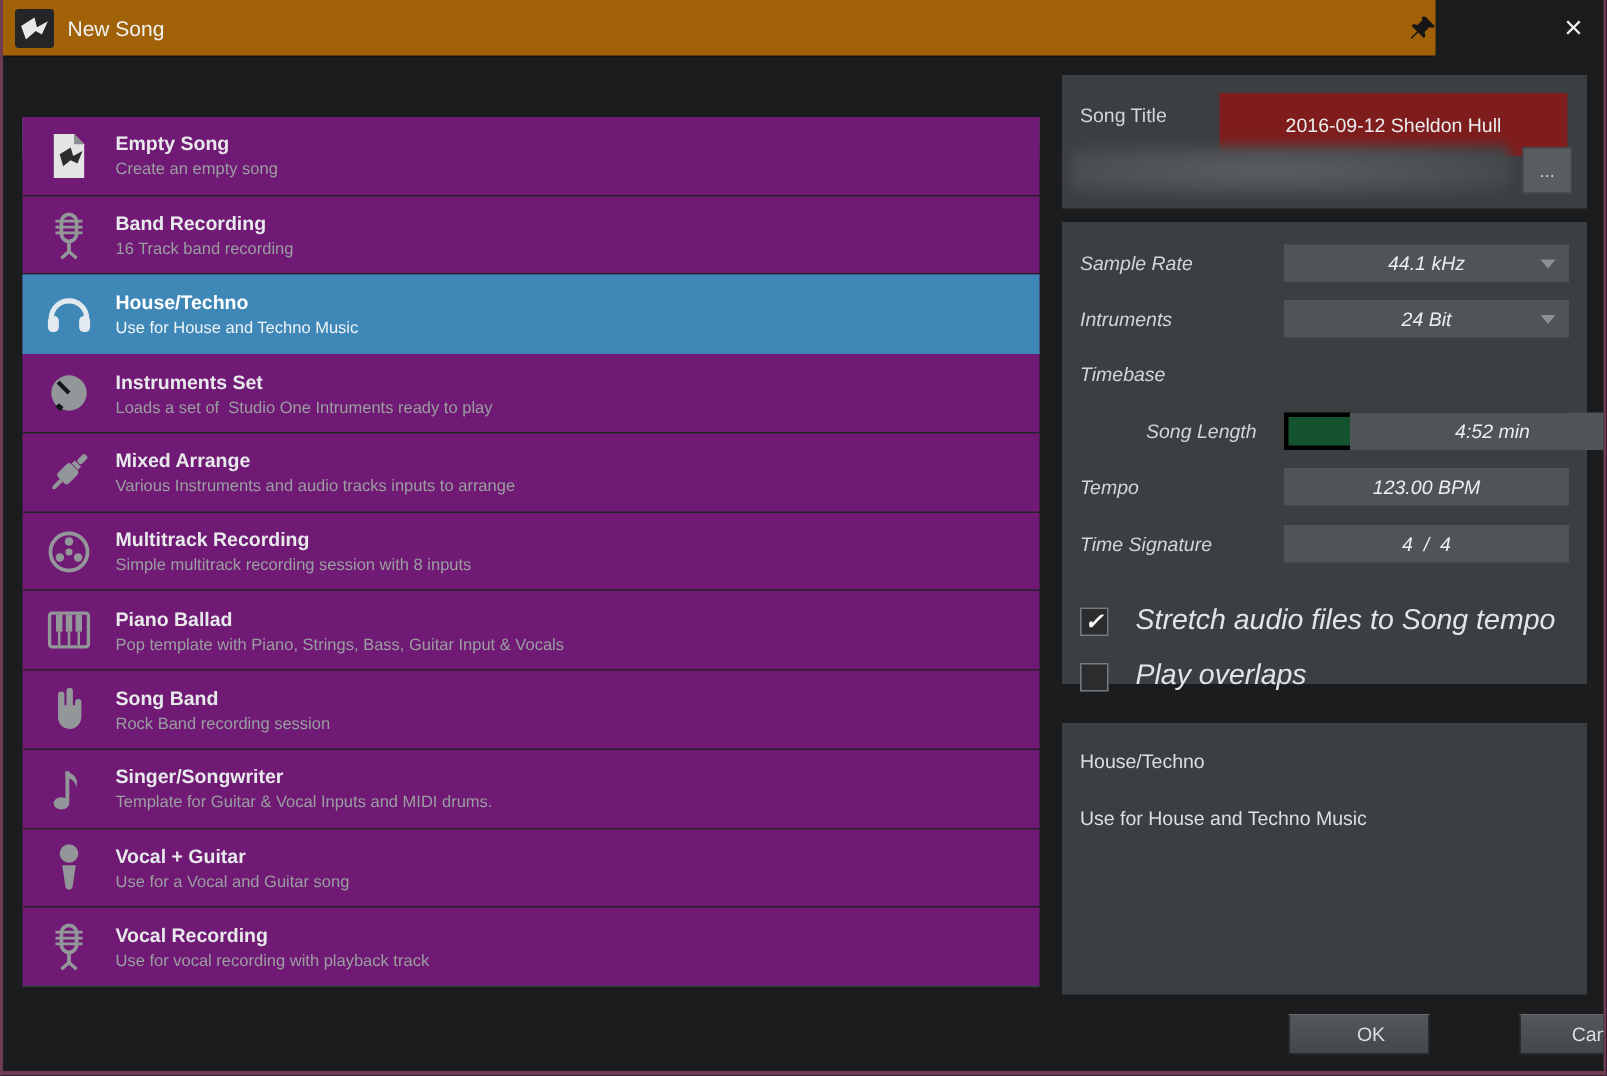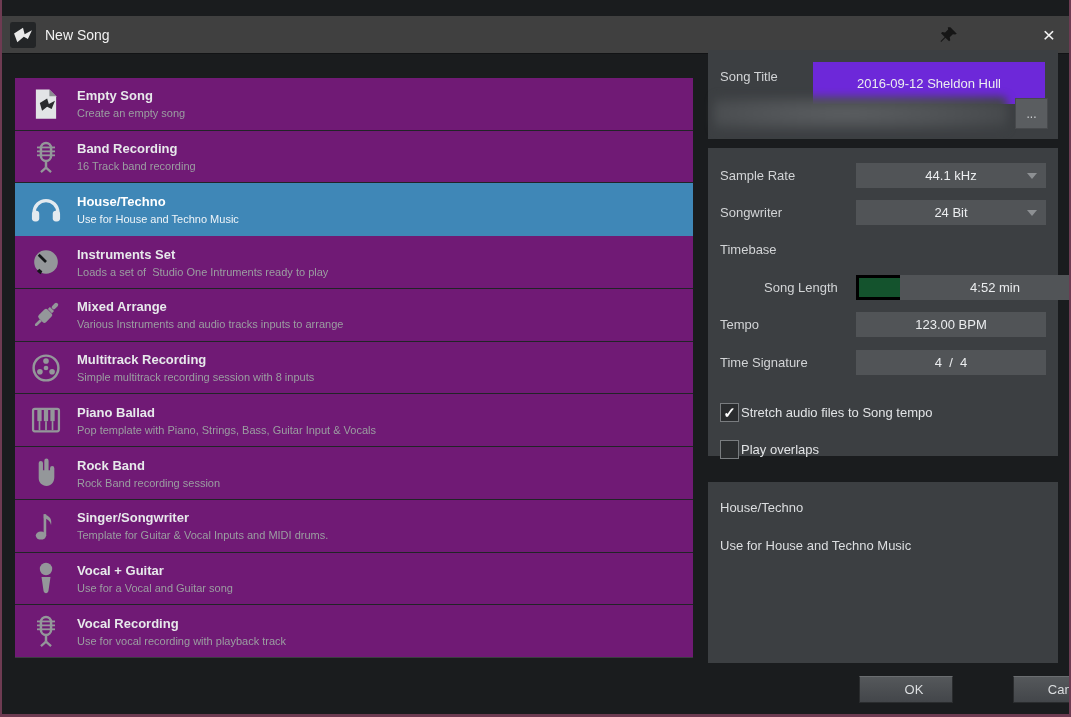--- a/index.html
+++ b/index.html
@@ -7,22 +7,22 @@
   body { font-family:"Liberation Sans", sans-serif; }
 
   .window{
     position:relative; width:1071px; height:717px;
     background:#1a1c1e; overflow:hidden;
     border-left:2px solid #6e3b52; border-right:2px solid #6e3b52; border-bottom:3px solid #6e3b52;
   }
 
   
   .titlebar{
-    position:absolute; left:-2px; top:16px; width:1071px; height:38px;
-    background:#404040; display:flex; align-items:center;
+    position:absolute; left:-2px; top:0; width:957px; height:38px;
+    background:#a16207; display:flex; align-items:center;
     border-bottom:1px solid #121315;
   }
   .app-icon{ width:26px; height:26px; margin-left:10px; }
   .titlebar .title{ color:#f2f2f2; font-size:14px; margin-left:9px; }
   .pin-btn{ position:absolute; left:938px; top:8px; width:22px; height:22px; cursor:pointer; }
   .close-btn{
     position:absolute; left:1034px; top:4px; width:30px; height:30px;
     color:#f4f4f4; font-size:21px; line-height:30px; text-align:center; cursor:pointer;
   }
 
@@ -51,32 +51,32 @@
   .item .icon svg{ width:36px; height:36px; }
   .item .txt{ display:flex; flex-direction:column; gap:4px; }
   .item .ititle{ font-size:13px; font-weight:bold; color:#e7e9eb; white-space:pre; }
   .item .idesc{ font-size:11px; color:#9b9ea1; white-space:pre; }
   .item.selected .ititle{ color:#ffffff; }
   .item.selected .idesc{ color:#eef4f8; }
 
   
   .sec{ position:absolute; left:706px; width:350px; background:#3c3f42; }
   .sec1{ top:50px;  height:89px; }
-  .sec2{ top:148px; height:308px; }
+  .sec2{ top:148px; height:308px;font-style:italic; }
   .sec3{ top:482px; height:181px; }
 
   .flabel{ position:absolute; font-size:13px; color:#d2d4d6; }
 
   .field{
     position:absolute; height:25px; background:#515457;
     display:flex; align-items:center; justify-content:center;
     font-size:13px; color:#ebedef; cursor:pointer; white-space:pre;
   }
   .sec1 .flabel{ left:12px; top:19px; }
-  .songtitle-field{ left:105px; top:12px; width:232px; height:42px; background:#6d28d9; }
+  .songtitle-field{ left:105px; top:12px; width:232px; height:42px; background:#7f1d1d; }
 
   .path-blur{
     position:absolute; left:6px; top:47px; width:293px; height:33px; border-radius:5px;
     background:radial-gradient(ellipse at 45% 50%, #5c5f62 0%, #4b4e51 60%, #3c3f42 100%);
     filter:blur(4px);
   }
   .browse-btn{
     position:absolute; left:307px; top:48px; width:33px; height:31px;
     background:#5a5d60; border:1px solid #47494c;
     color:#cfd1d3; font-size:12px; display:flex; align-items:center; justify-content:center;
@@ -99,21 +99,21 @@
     border-top:6px solid #8d9093;
   }
 
   .check-row{ position:absolute; left:12px; display:flex; align-items:center; cursor:pointer; }
   .check-row.c0{ top:255px; } .check-row.c1{ top:292px; }
   .checkbox{
     width:19px; height:19px; background:#2a2c2e; border:1px solid #797c7f;
     display:flex; align-items:center; justify-content:center;
     color:#ffffff; font-size:15px; font-weight:bold; line-height:1;
   }
-  .check-row .clabel{ margin-left:2px; font-size:13px; color:#e2e4e6; }
+  .check-row .clabel{ margin-left:18px; font-size:19px; color:#e2e4e6; }
 
   .sec3 .info-title{ position:absolute; left:12px; top:18px; font-size:13px; color:#dcdee0; }
   .sec3 .info-desc { position:absolute; left:12px; top:56px; font-size:13px; color:#dcdee0; }
 
   .btn{
     position:absolute; top:676px; width:94px; height:27px;
     background:linear-gradient(#555convey85a,#44474a);
     background:linear-gradient(#55585b,#43464a);
     border:1px solid #2a2c2e; border-top-color:#6a6d70;
     color:#dcdee0; font-size:13px; display:flex; align-items:center; justify-content:center;
@@ -249,21 +249,21 @@
           <span class="idesc">Pop template with Piano, Strings, Bass, Guitar Input &amp; Vocals</span>
         </span>
       </div>
       <div class="item">
         <span class="icon">
           <svg viewBox="0 0 32 32" fill="currentColor">
             <path d="M9.5 17V7.2a1.9 1.9 0 0 1 3.8 0v6.3h1.2V5a1.9 1.9 0 0 1 3.8 0v8.5h1.3v-1.8a1.9 1.9 0 0 1 3.8 0v7.8c0 4.8-2.9 8-6.9 8s-7-2.9-7-7z"></path>
           </svg>
         </span>
         <span class="txt">
-          <span class="ititle">Rock Band</span>
+          <span class="ititle">Song Band</span>
           <span class="idesc">Rock Band recording session</span>
         </span>
       </div>
       <div class="item">
         <span class="icon">
           <svg viewBox="0 0 32 32" fill="currentColor">
             <ellipse cx="11.5" cy="24.5" rx="4.6" ry="3.6"></ellipse>
             <rect x="13.9" y="5.5" width="2.3" height="19.2"></rect>
             <path d="M14 5.5c5.5 1.5 7.5 4.5 6.5 9.5-.8-3.2-2.8-5.2-6.5-5.8z"></path>
           </svg>
@@ -309,21 +309,21 @@
     <div class="path-blur"></div>
     <div class="browse-btn">...</div>
   </div>
 
   <div class="sec sec2">
       <div class="form-row">
         <span class="flabel">Sample Rate</span>
         <div class="field">44.1 kHz<span class="arrow"></span></div>
       </div>
       <div class="form-row">
-        <span class="flabel">Songwriter</span>
+        <span class="flabel">Intruments</span>
         <div class="field">24 Bit<span class="arrow"></span></div>
       </div>
       <div class="form-row">
         <span class="flabel">Timebase</span>
         <div class="field focused">Bars<span class="arrow"></span></div>
       </div>
       <div class="form-row">
         <span class="flabel">Song Length</span>
         <div class="field">4:52 min</div>
       </div>

